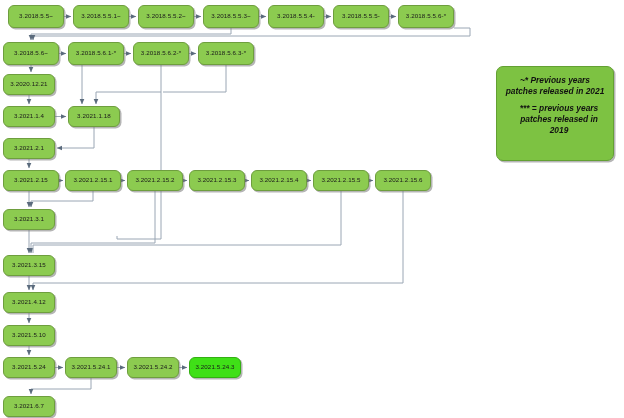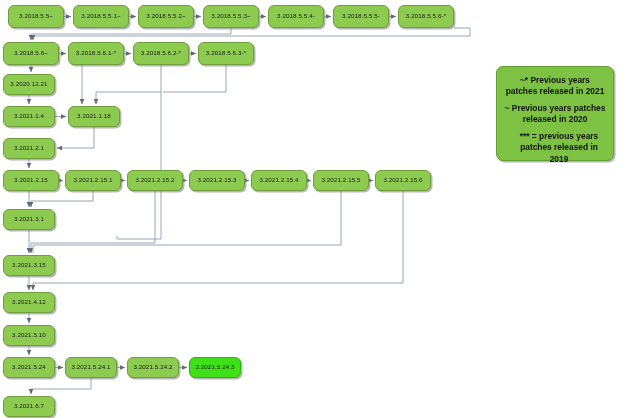--- a/index.html
+++ b/index.html
@@ -32,21 +32,21 @@
     border:1px solid #63a033;
     border-radius:7px;
     box-shadow:1.5px 1.5px 0 rgba(120,120,120,.55);
     padding:8px 6px 6px 6px;
     color:#111;
     font-size:8.4px;
     font-weight:bold;
     line-height:1.32;
     text-align:center;
   }
-  .legend p{margin:0 0 6px 0;}
+  .legend p{margin:0 0 6px 0;font-style:italic;}
   .legend p:last-child{margin-bottom:0;margin-left:8px;}
 </style>
 </head>
 <body>
 
 <div id="canvas">
 
   <svg id="edges" viewBox="0 0 624 418" xmlns="http://www.w3.org/2000/svg">
     <defs>
       <marker id="ah" markerWidth="6" markerHeight="6" refX="5.2" refY="3" orient="auto" markerUnits="userSpaceOnUse">
@@ -211,15 +211,14 @@
     <div class="node hl" style="left: 189px; top: 357px; width: 52px; height: 21px;">
       <span>3.2021.5.24.3</span>
     </div>
     <div class="node" style="left: 3px; top: 396px; width: 52px; height: 21px;">
       <span>3.2021.6.7</span>
     </div>
   </div>
 
 <div class="legend" style="left: 496px; top: 66px; width: 118px; height: 95px;">
   <p>~* Previous years patches released in 2021</p>
-  <p>~ Previous years patches released in 2020</p>
   <p>*** = previous years patches released in 2019</p>
 </div>
 
 </body></html>

